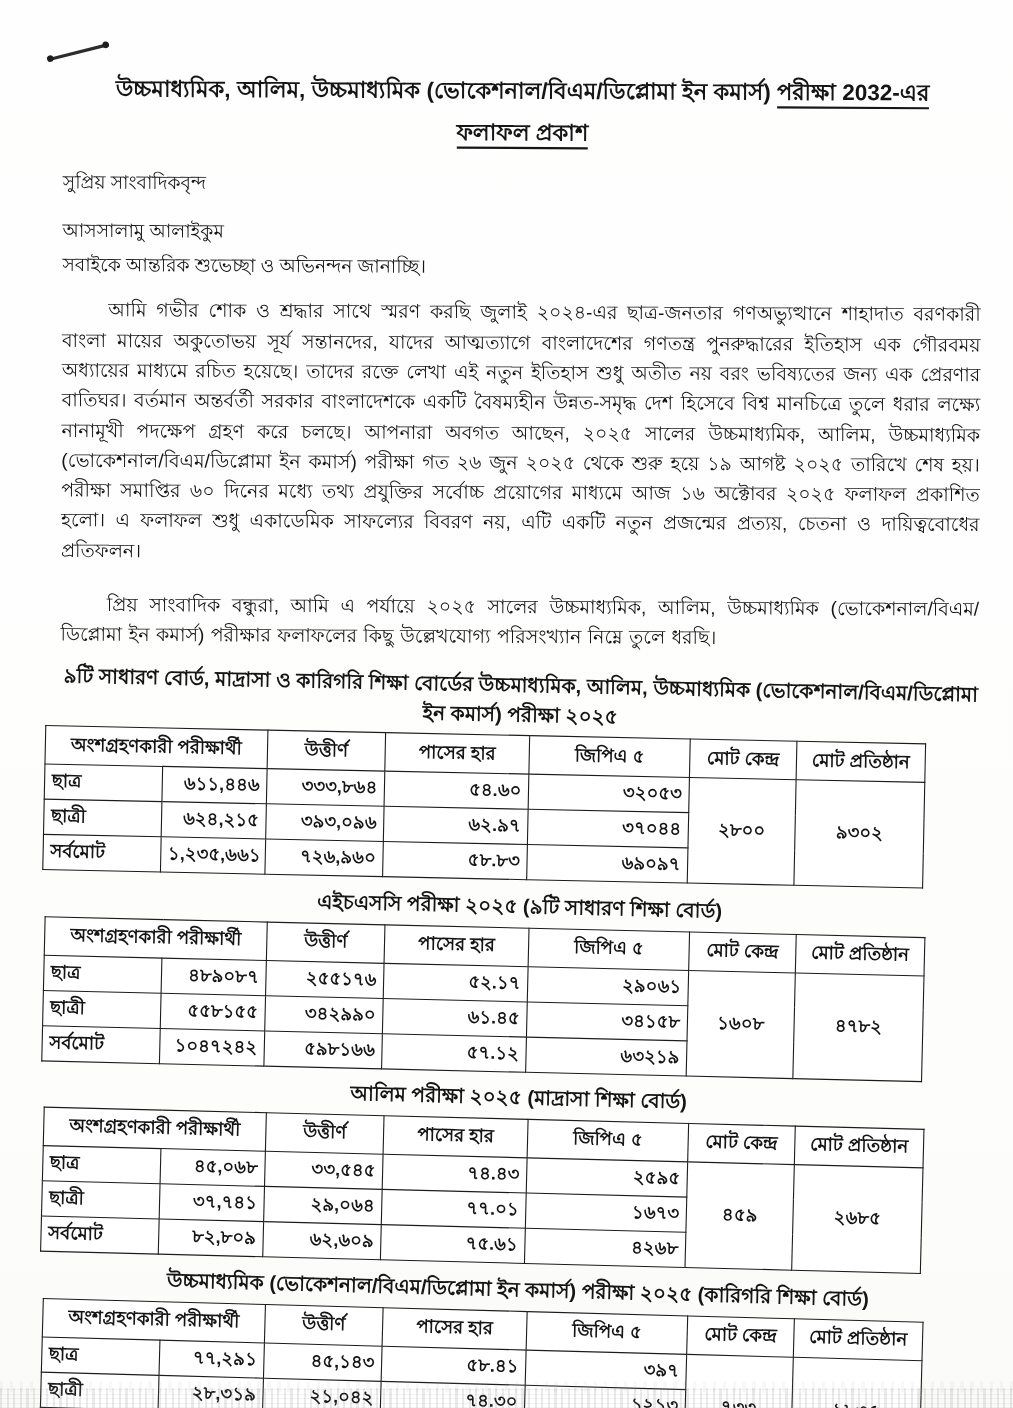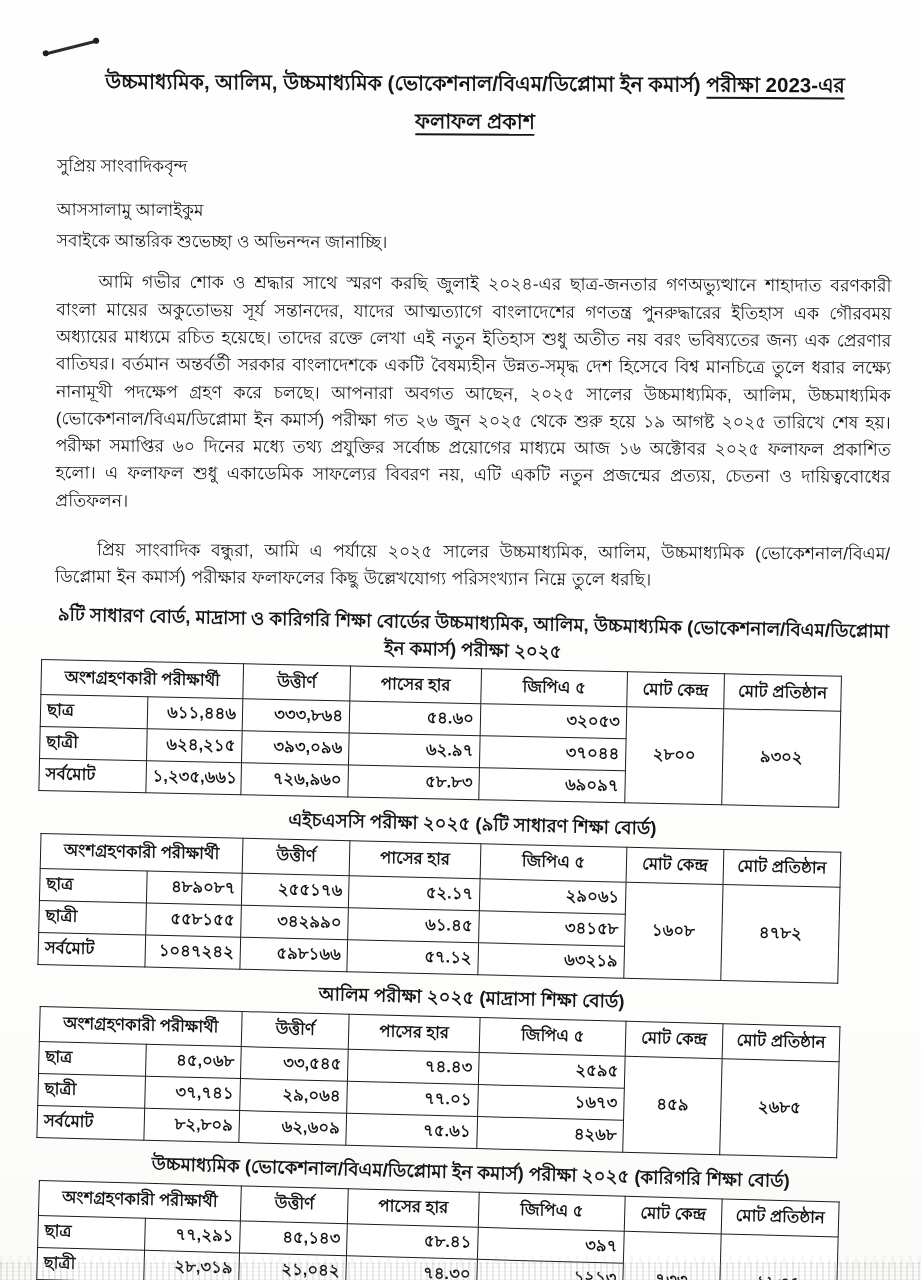--- a/index.html
+++ b/index.html
@@ -97,21 +97,21 @@
 </style>
 </head>
 <body>
 
 <div class="page">
   <div class="pen-mark"></div>
 
   <div class="content">
 
     <div class="doc-title">
-      <span>উচ্চমাধ্যমিক, আলিম, উচ্চমাধ্যমিক (ভোকেশনাল/বিএম/ডিপ্লোমা ইন কমার্স) </span><span class="u">পরীক্ষা 2023-এর</span><br>
+      <span>উচ্চমাধ্যমিক, আলিম, উচ্চমাধ্যমিক (ভোকেশনাল/বিএম/ডিপ্লোমা ইন কমার্স) </span><span class="u">পরীক্ষা 2032-এর</span><br>
       <span class="u">ফলাফল প্রকাশ</span>
     </div>
 
     <div class="salutation">সুপ্রিয় সাংবাদিকবৃন্দ</div>
     <div class="greeting1">আসসালামু আলাইকুম</div>
     <div class="greeting2">সবাইকে আন্তরিক শুভেচ্ছা ও অভিনন্দন জানাচ্ছি।</div>
 
     <div class="para">আমি গভীর শোক ও শ্রদ্ধার সাথে স্মরণ করছি  জুলাই ২০২৪-এর ছাত্র-জনতার গণঅভ্যুত্থানে শাহাদাত বরণকারী বাংলা মায়ের অকুতোভয় সূর্য সন্তানদের, যাদের আত্মত্যাগে বাংলাদেশের গণতন্ত্র পুনরুদ্ধারের ইতিহাস এক গৌরবময় অধ্যায়ের মাধ্যমে রচিত হয়েছে। তাদের রক্তে লেখা এই নতুন ইতিহাস শুধু অতীত নয় বরং ভবিষ্যতের জন্য এক প্রেরণার বাতিঘর। বর্তমান অন্তর্বর্তী সরকার বাংলাদেশকে একটি বৈষম্যহীন উন্নত-সমৃদ্ধ দেশ হিসেবে বিশ্ব মানচিত্রে তুলে ধরার লক্ষ্যে নানামূখী পদক্ষেপ গ্রহণ করে চলছে। আপনারা অবগত আছেন, ২০২৫ সালের উচ্চমাধ্যমিক, আলিম, উচ্চমাধ্যমিক (ভোকেশনাল/বিএম/ডিপ্লোমা ইন কমার্স) পরীক্ষা গত ২৬ জুন ২০২৫ থেকে শুরু হয়ে ১৯ আগষ্ট ২০২৫ তারিখে শেষ হয়। পরীক্ষা সমাপ্তির ৬০ দিনের মধ্যে তথ্য প্রযুক্তির সর্বোচ্চ প্রয়োগের  মাধ্যমে আজ ১৬ অক্টোবর ২০২৫ ফলাফল প্রকাশিত হলো। এ ফলাফল শুধু একাডেমিক সাফল্যের বিবরণ নয়, এটি একটি নতুন প্রজন্মের প্রত্যয়, চেতনা ও দায়িত্ববোধের প্রতিফলন।</div>
     <div class="para para2">প্রিয় সাংবাদিক বন্ধুরা, আমি এ পর্যায়ে ২০২৫ সালের উচ্চমাধ্যমিক, আলিম, উচ্চমাধ্যমিক (ভোকেশনাল/বিএম/ডিপ্লোমা ইন কমার্স) পরীক্ষার ফলাফলের কিছু উল্লেখযোগ্য পরিসংখ্যান নিম্নে তুলে ধরছি।</div>
 

